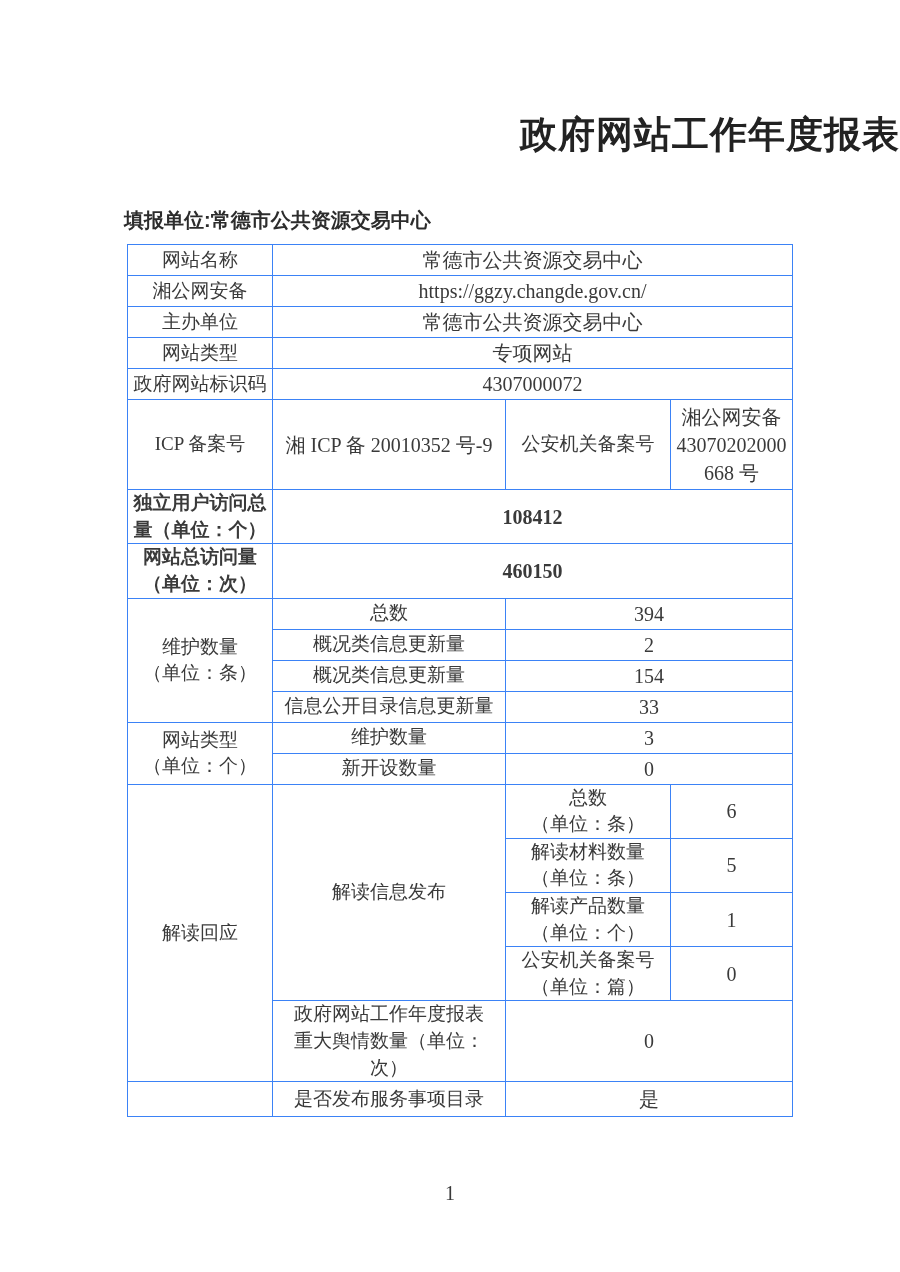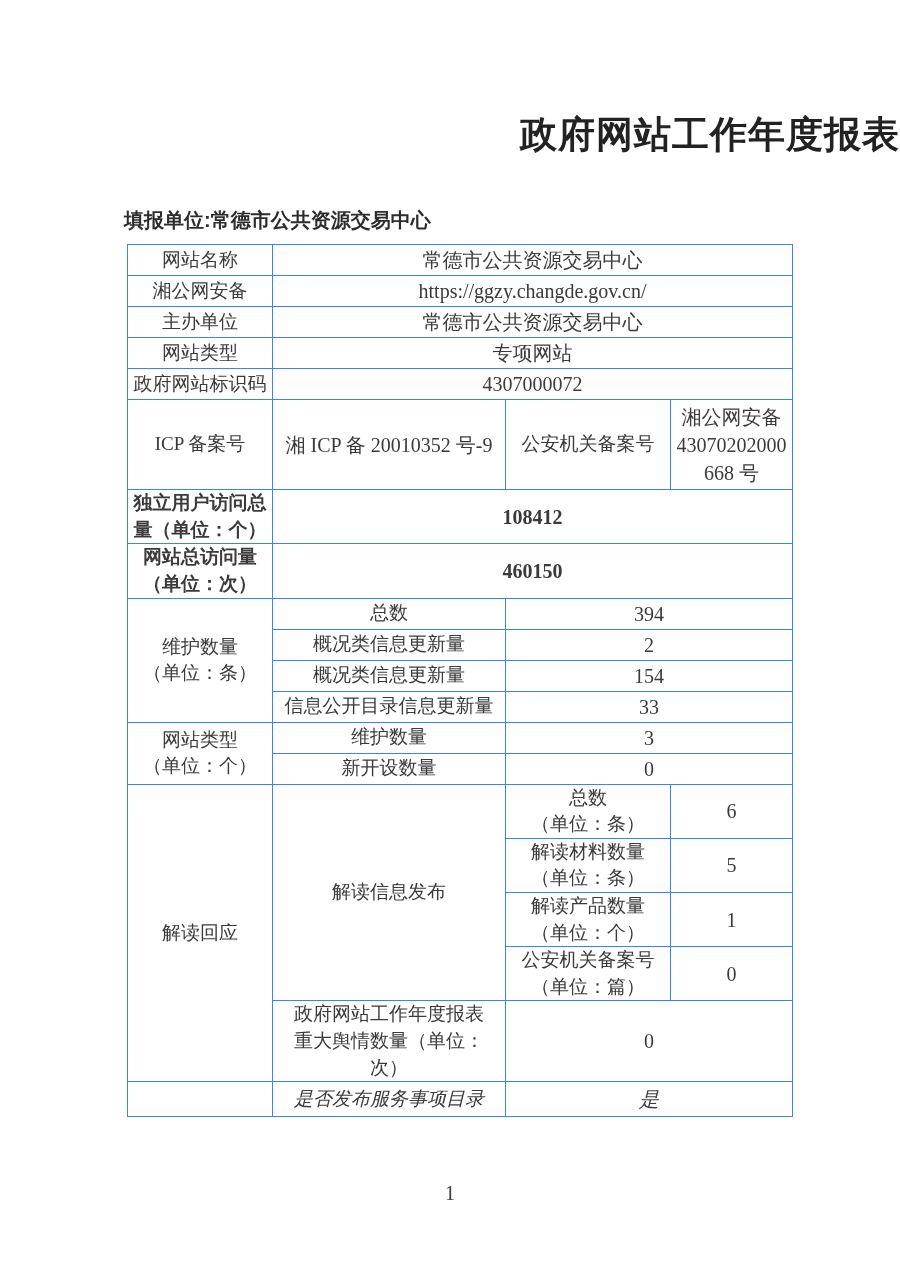--- a/index.html
+++ b/index.html
@@ -58,21 +58,21 @@
     color: #3a3a3a;
   }
   table.report td.val {
     font-size: 20px;
   }
   tr.h31 { height: 31px; }
   tr.h90 { height: 90px; }
   tr.h53 { height: 53px; font-weight: bold; }
   tr.h52 { height: 52px; }
   tr.h77 { height: 77px; }
-  tr.h35 { height: 35px; font-style: italic; }
+  tr.h35 { height: 35px; }
   .page-number {
     position: absolute;
     left: 0;
     width: 900px;
     top: 1182px;
     text-align: center;
     font-size: 20px;
     color: #3a3a3a;
   }
 </style>

